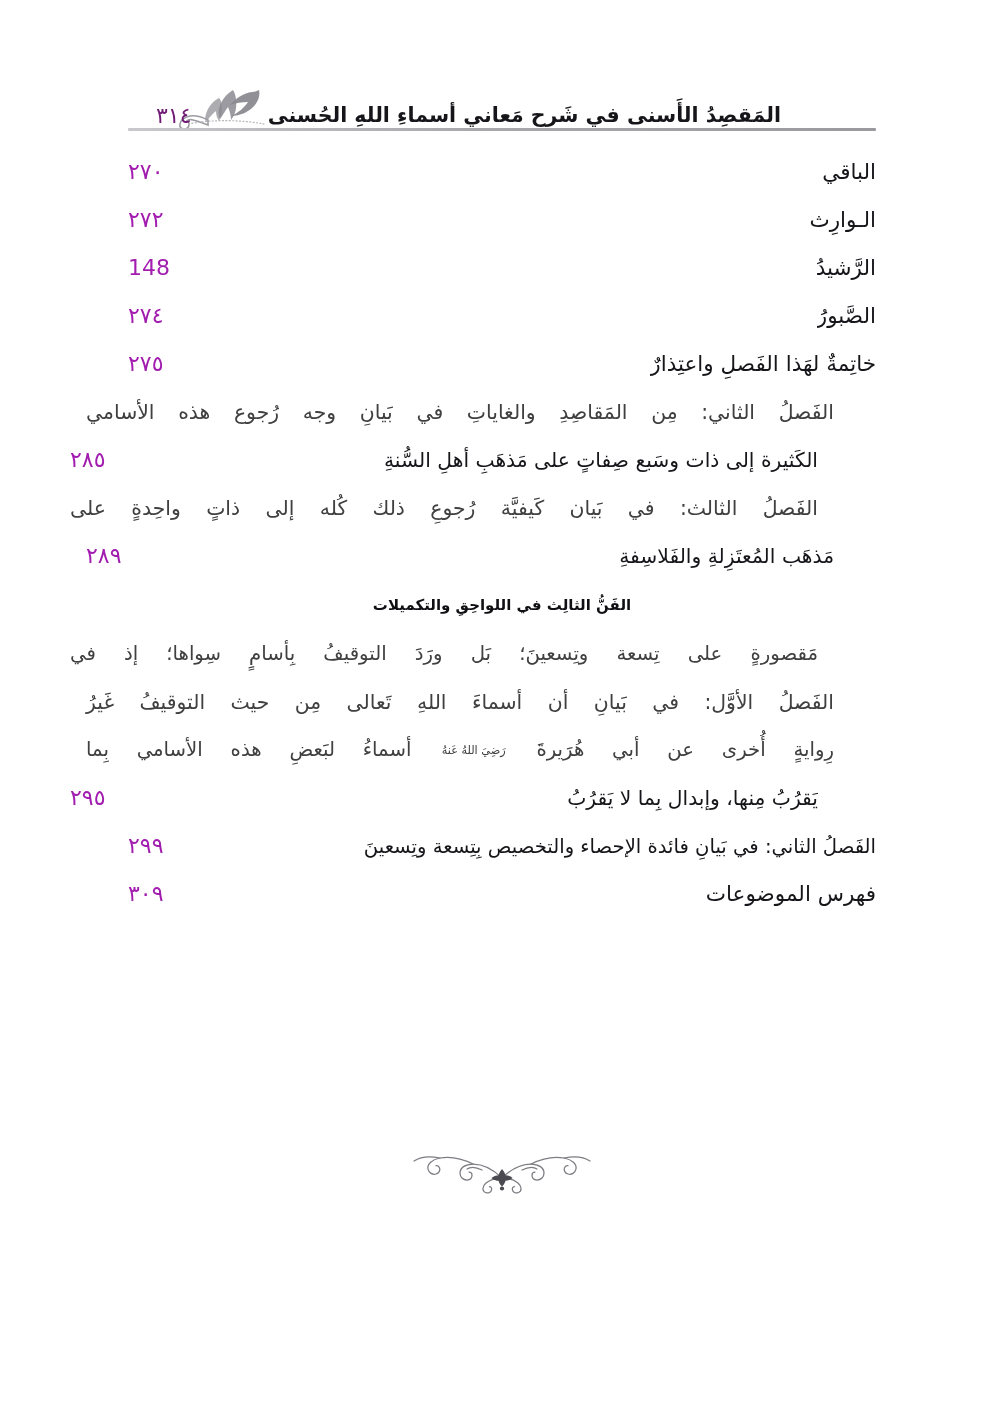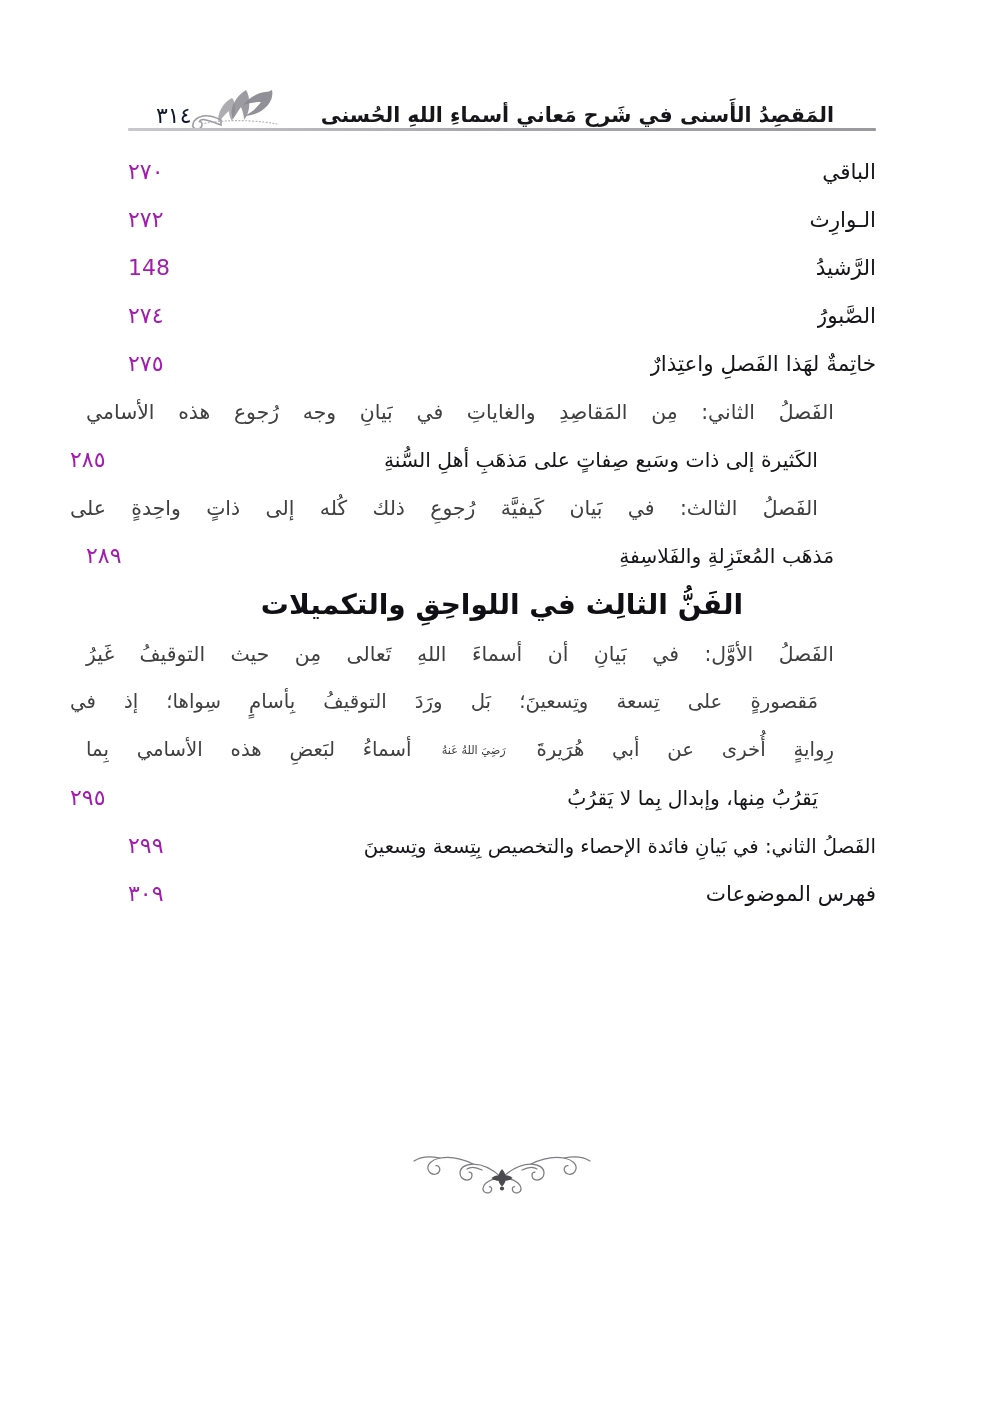--- a/index.html
+++ b/index.html
@@ -43,36 +43,36 @@
     flex: 1 1 auto;
     min-width: 0;
   }
   .header-title {
     font-family: "DejaVu Sans", "Liberation Serif", serif;
     font-size: 20.5px;
     font-weight: 700;
     line-height: 1.35;
     color: #16161a;
     white-space: nowrap;
-    margin-right: 42px;
+    margin-right: 95px;
     letter-spacing: -0.2px;
   }
   .header-ornament {
     width: 90px;
     height: 46px;
     flex: 0 0 auto;
     margin-right: auto;
     margin-left: 0;
     display: block;
   }
   .header-pageno {
     font-family: "DejaVu Sans", "Liberation Serif", serif;
     font-size: 22px;
     font-weight: 400;
-    color: #0f172a;
+    color: #701a75;
     white-space: nowrap;
     padding-bottom: 2px;
     padding-left: 28px;
   }
   .header-rule {
     position: absolute;
     top: 128px;
     right: 128px;
     left: 128px;
     height: 3px;
@@ -143,21 +143,21 @@
     text-align: left;
     min-width: 52px;
     direction: rtl;
   }
 
   
   .toc-section-heading {
     height: 50px;
     line-height: 50px;
     text-align: center;
-    font-size: 28px;
+    font-size: 15px;
     font-weight: 700;
     color: #101014;
     letter-spacing: -0.1px;
   }
 
   
   .indent-sm { padding-right: 42px; }
   .indent-md { padding-right: 58px; }
   .indent-lg { padding-right: 66px; }
 
@@ -275,22 +275,22 @@
       <div class="toc-line tight indent-sm">
         <span class="toc-text">مَذهَب المُعتَزِلةِ والفَلاسِفةِ</span>
         <span class="leader"></span>
         <span class="toc-page">٢٨٩</span>
       </div>
     </div>
 
     <div class="toc-section-heading">الفَنُّ الثالِث في اللواحِقِ والتكميلات</div>
 
     <div class="toc-entry">
+      <div class="just-line tight2 indent-md">مَقصورةٍ على تِسعة وتِسعينَ؛ بَل ورَدَ التوقيفُ بِأسامٍ سِواها؛ إذ في</div>
       <div class="just-line tight indent-sm">الفَصلُ الأوَّل: في بَيانِ أن أسماءَ اللهِ تَعالى مِن حيث التوقيفُ غَيرُ</div>
-      <div class="just-line tight2 indent-md">مَقصورةٍ على تِسعة وتِسعينَ؛ بَل ورَدَ التوقيفُ بِأسامٍ سِواها؛ إذ في</div>
       <div class="just-line tight2 indent-sm">
         <span>رِوايةٍ أُخرى عن أبي هُرَيرةَ </span><span class="honorific">رَضِيَ اللهُ عَنهُ</span><span> أسماءُ لبَعضِ هذه الأسامي بِما</span>
       </div>
       <div class="toc-line tight indent-md">
         <span class="toc-text">يَقرُبُ مِنها، وإبدال بِما لا يَقرُبُ</span>
         <span class="leader"></span>
         <span class="toc-page">٢٩٥</span>
       </div>
     </div>
 

